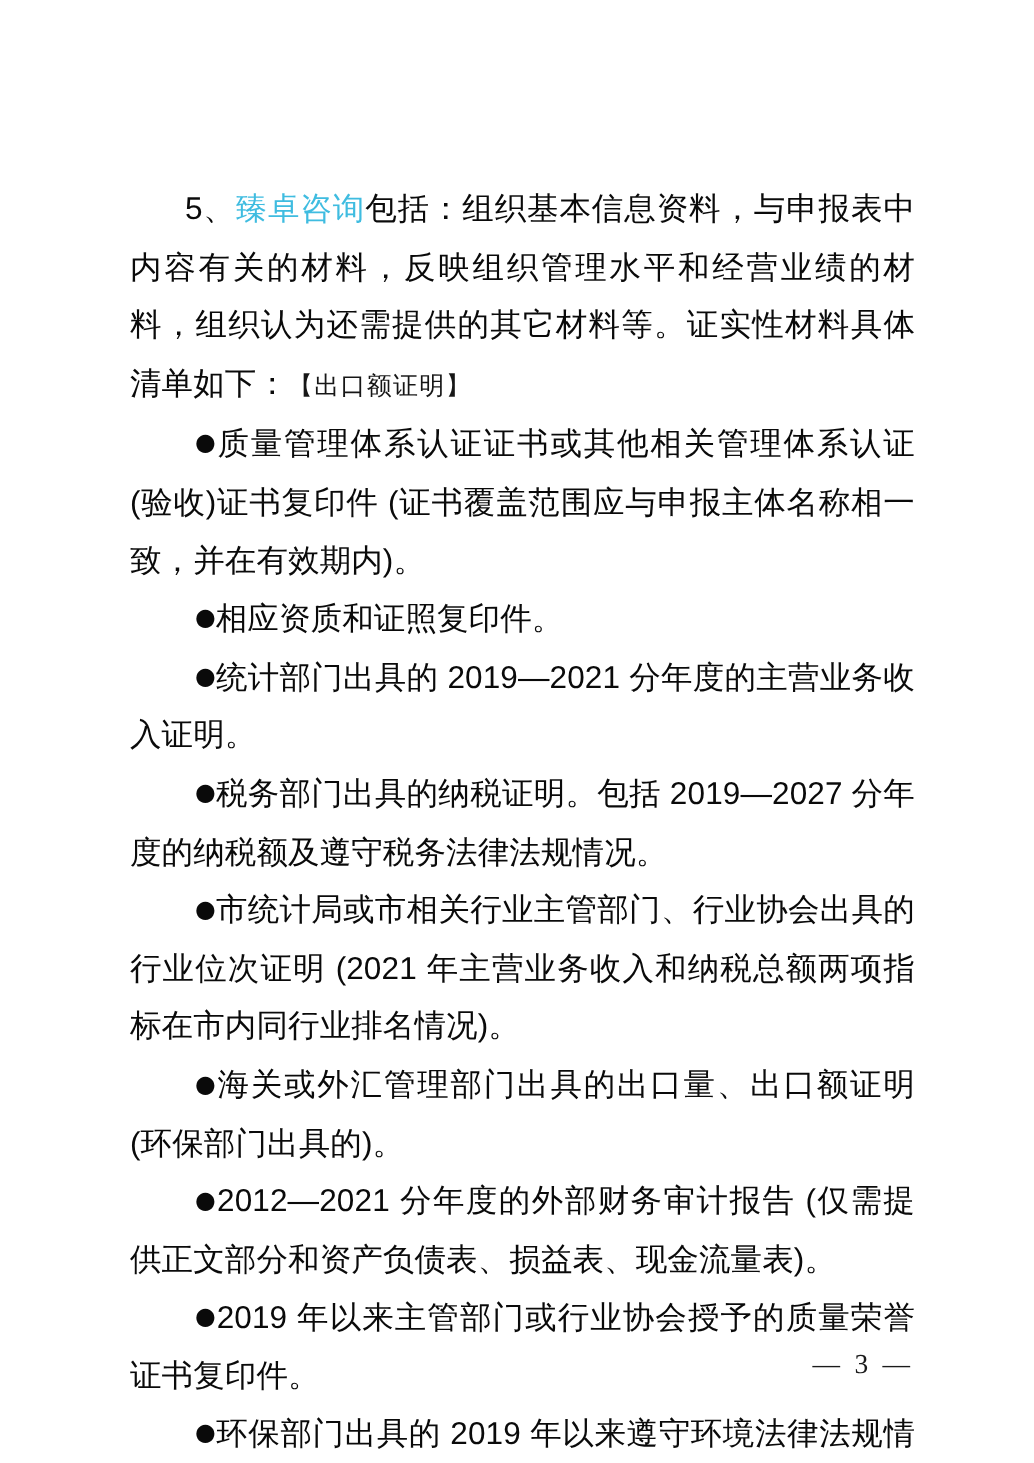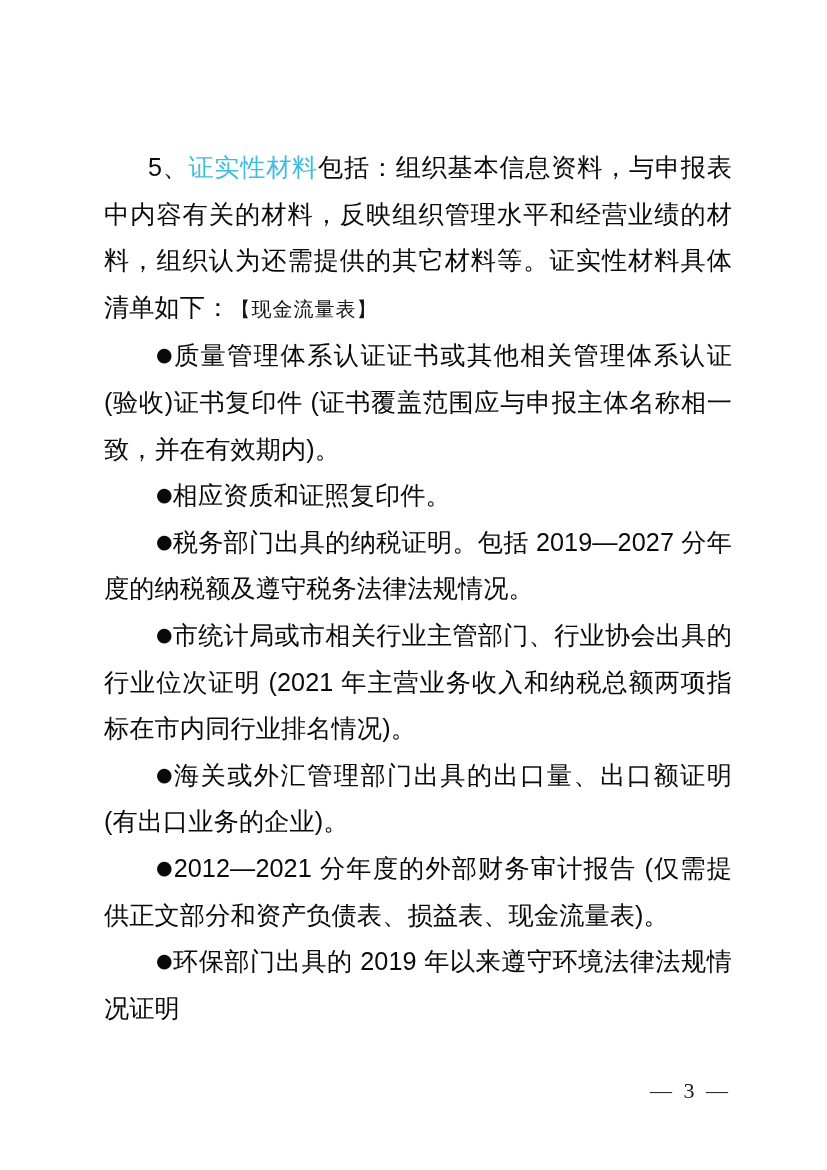--- a/index.html
+++ b/index.html
@@ -88,48 +88,54 @@
   }
 </style>
 </head>
 <body>
 
 <div class="page">
 
   <div class="text-block">
 
     <p class="para lead">
-      <span class="num-marker">5、</span><span class="hl-cyan">证实性材料</span><span>包括：组织基本信息资料，与申报表中内容有关的材料，反映组织管理水平和经营业绩的材料，组织认为还需提供的其它材料等。证实性材料具体清单如下：</span><span class="watermark">【现金流量表】</span>
+      <span class="num-marker">5、</span><span class="hl-cyan">臻卓咨询</span><span>包括：组织基本信息资料，与申报表中内容有关的材料，反映组织管理水平和经营业绩的材料，组织认为还需提供的其它材料等。证实性材料具体清单如下：</span><span class="watermark">【出口额证明】</span>
     </p>
 
     <p class="para bullet">
       <span class="bullet-dot">●</span><span>质量管理体系认证证书或其他相关管理体系认证(验收)证书复印件 (证书覆盖范围应与申报主体名称相一致，并在有效期内)。</span>
     </p>
 
     <p class="para bullet">
       <span class="bullet-dot">●</span><span>相应资质和证照复印件。</span>
     </p>
 
+    <p class="para bullet">
+      <span class="bullet-dot">●</span><span>统计部门出具的 2019—2021 分年度的主营业务收入证明。</span>
+    </p>
 
     <p class="para bullet">
       <span class="bullet-dot">●</span><span>税务部门出具的纳税证明。包括 2019—2027 分年度的纳税额及遵守税务法律法规情况。</span>
     </p>
 
     <p class="para bullet">
       <span class="bullet-dot">●</span><span>市统计局或市相关行业主管部门、行业协会出具的行业位次证明 (2021 年主营业务收入和纳税总额两项指标在市内同行业排名情况)。</span>
     </p>
 
     <p class="para bullet">
-      <span class="bullet-dot">●</span><span>海关或外汇管理部门出具的出口量、出口额证明 (有出口业务的企业)。</span>
+      <span class="bullet-dot">●</span><span>海关或外汇管理部门出具的出口量、出口额证明 (环保部门出具的)。</span>
     </p>
 
     <p class="para bullet">
       <span class="bullet-dot">●</span><span>2012—2021 分年度的外部财务审计报告 (仅需提供正文部分和资产负债表、损益表、现金流量表)。</span>
     </p>
 
+    <p class="para bullet">
+      <span class="bullet-dot">●</span><span>2019 年以来主管部门或行业协会授予的质量荣誉证书复印件。</span>
+    </p>
 
     <p class="para bullet">
       <span class="bullet-dot">●</span><span>环保部门出具的 2019 年以来遵守环境法律法规情况证明</span>
     </p>
 
   </div>
 
   <div class="page-footer">— 3 —</div>
 
 </div>

